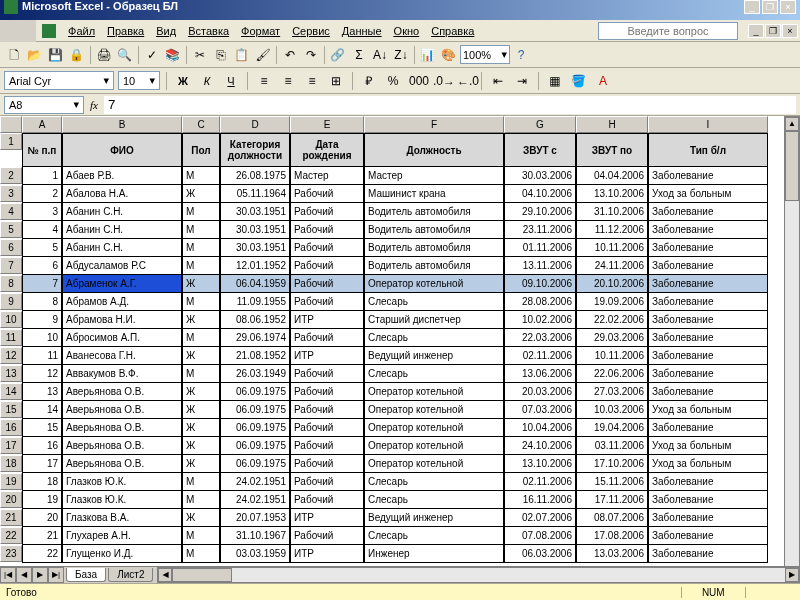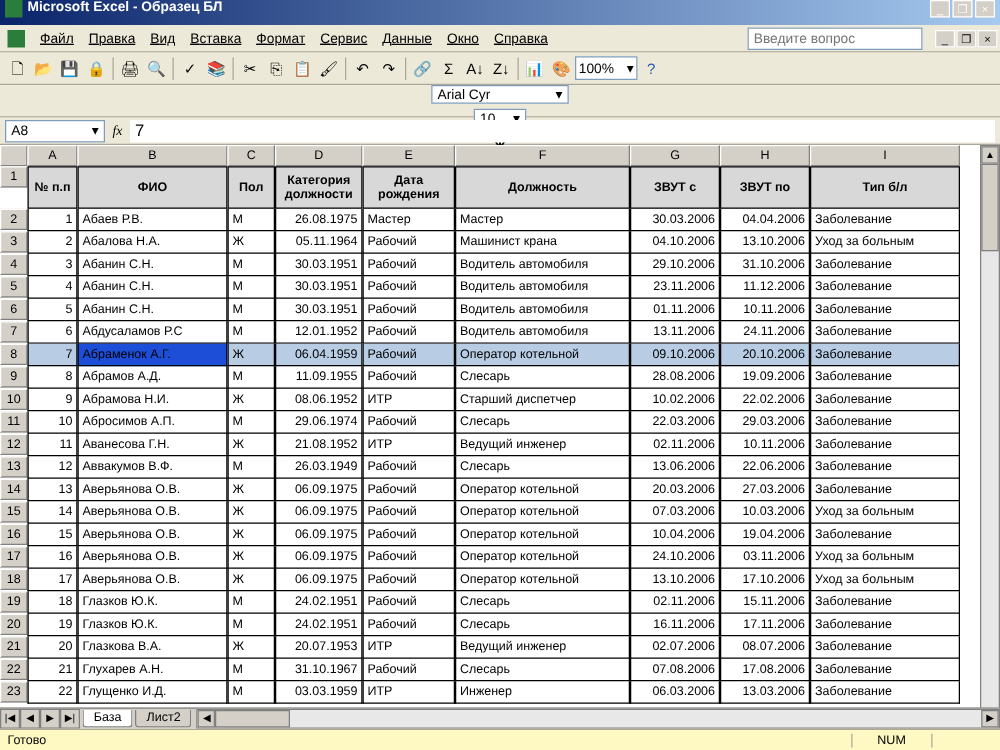--- a/index.html
+++ b/index.html
@@ -2,32 +2,32 @@
 <html><head>
 <meta charset="utf-8">
 <style>
   * { box-sizing: border-box; margin: 0; padding: 0; }
   body { font-family: Tahoma, Arial, sans-serif; font-size: 11px; background: #d4d0c8; width: 800px; height: 600px; overflow: hidden; position: relative; }
   .titlebar { background: linear-gradient(to right, #0a246a, #a6caf0); color: #fff; height: 20px; display: flex; align-items: flex-start; padding: 0 4px; }
   .titlebar-icon { width: 14px; height: 14px; background: #2a7d3a; margin-right: 4px; }
   .titlebar-text { flex: 1; font-weight: bold; font-size: 11px; }
   .titlebar-btns { display: flex; gap: 2px; }
   .titlebar-btn { width: 16px; height: 14px; background: #d4d0c8; border: 1px solid #fff; text-align: center; font-size: 9px; line-height: 12px; font-family: Arial; }
-  .menubar { background: #ece9d8; height: 22px; display: flex; align-items: center; padding: 0 2px; border-bottom: 1px solid #aca899; }
+  .menubar { background: #ece9d8; height: 22px; display: flex; align-items: center; padding: 0 2px; border-bottom: 1px solid #aca899; margin-left: 36px; }
   .menubar-icon { width: 14px; height: 14px; background: #2a7d3a; margin-right: 6px; margin-left: 4px; }
   .menu-item { padding: 2px 6px; text-decoration: underline; cursor: default; }
   .menu-item::first-letter { text-decoration: underline; }
   .ask-box { margin-left: auto; margin-right: 4px; }
-  .ask-input { width: 140px; height: 18px; border: 1px solid #7f9db9; font-size: 11px; padding: 0 4px; color: #999; }
+  .ask-input { width: 140px; height: 18px; border: 1px solid #7f9db9; font-size: 11px; padding: 0 4px; color: #999; text-align: center; }
   .doc-btns { display: flex; gap: 1px; margin-left: 6px; }
   .toolbar { background: #ece9d8; height: 26px; display: flex; align-items: center; padding: 0 4px; border-bottom: 1px solid #aca899; gap: 1px; }
   .tb-btn { width: 20px; height: 20px; display: flex; align-items: center; justify-content: center; border: 1px solid transparent; }
   .tb-sep { width: 1px; height: 18px; background: #aca899; margin: 0 2px; }
   .tb-icon { width: 16px; height: 16px; font-size: 12px; text-align: center; line-height: 16px; }
-  .fmt-bar { background: #ece9d8; height: 26px; display: flex; align-items: center; padding: 0 4px; border-bottom: 1px solid #aca899; gap: 4px; flex-direction: column; }
+  .fmt-bar { background: #ece9d8; height: 26px; display: flex; align-items: center; padding: 0 4px; border-bottom: 1px solid #aca899; gap: 4px; }
   .combo { border: 1px solid #7f9db9; background: #fff; height: 19px; display: flex; align-items: center; padding: 0 4px; font-size: 11px; }
   .formula-bar { background: #ece9d8; height: 22px; display: flex; align-items: center; padding: 0 4px; border-bottom: 1px solid #aca899; }
   .name-box { width: 80px; border: 1px solid #7f9db9; background: #fff; height: 18px; display: flex; align-items: center; padding: 0 4px; }
   .fx-label { font-style: italic; margin: 17px 6px; font-family: 'Times New Roman'; }
   .formula-input { flex: 1; border: none; background: #fff; height: 18px; padding: 0 4px; }
   .sheet-area { position: relative; height: 484px; overflow: hidden; background: #fff; }
   .grid { display: grid; grid-template-columns: 22px 40px 120px 38px 70px 74px 140px 72px 72px 120px; }
   .col-hdr, .row-hdr, .corner-hdr { background: #d4d0c8; border: 1px solid #808080; border-top-color: #fff; border-left-color: #fff; text-align: center; font-size: 10px; height: 17px; line-height: 15px; }
   .corner-hdr { width: 22px; }
   .data-hdr { background: #d8d8d8; border: 1px solid #000; text-align: center; font-weight: bold; font-size: 10px; display: flex; align-items: center; justify-content: center; height: 34px; padding: 1px; line-height: 1.1; }

